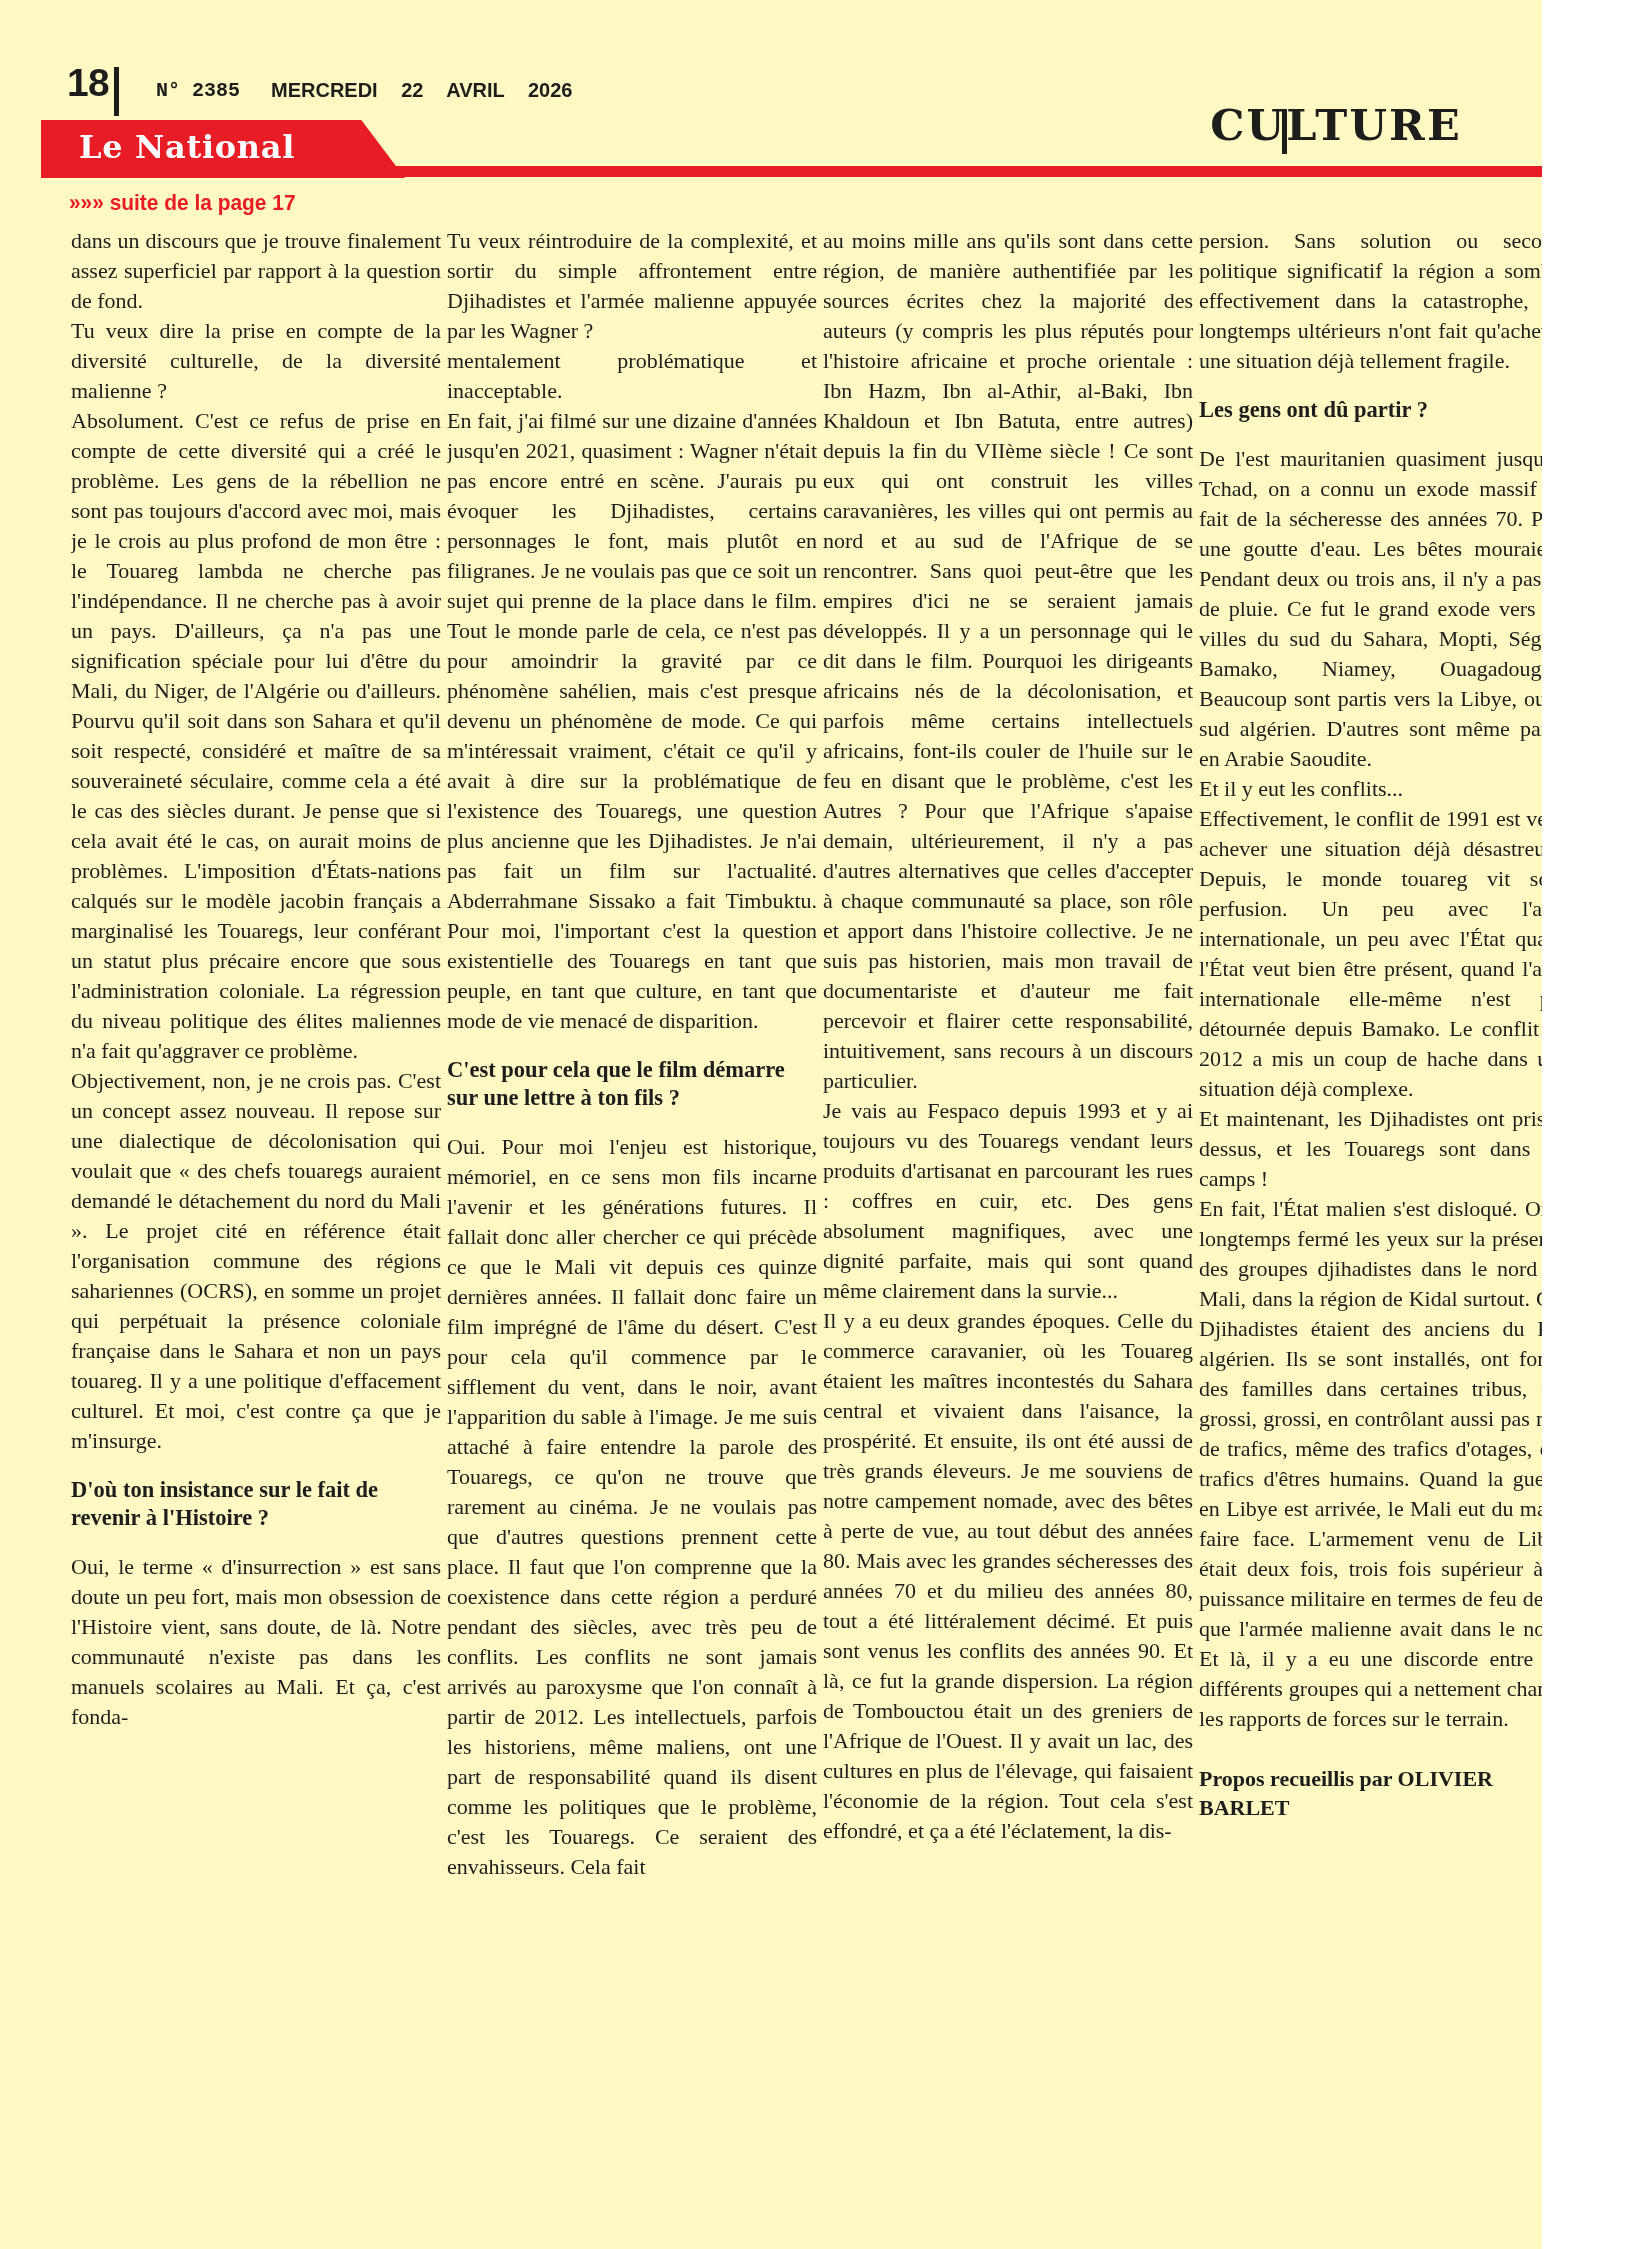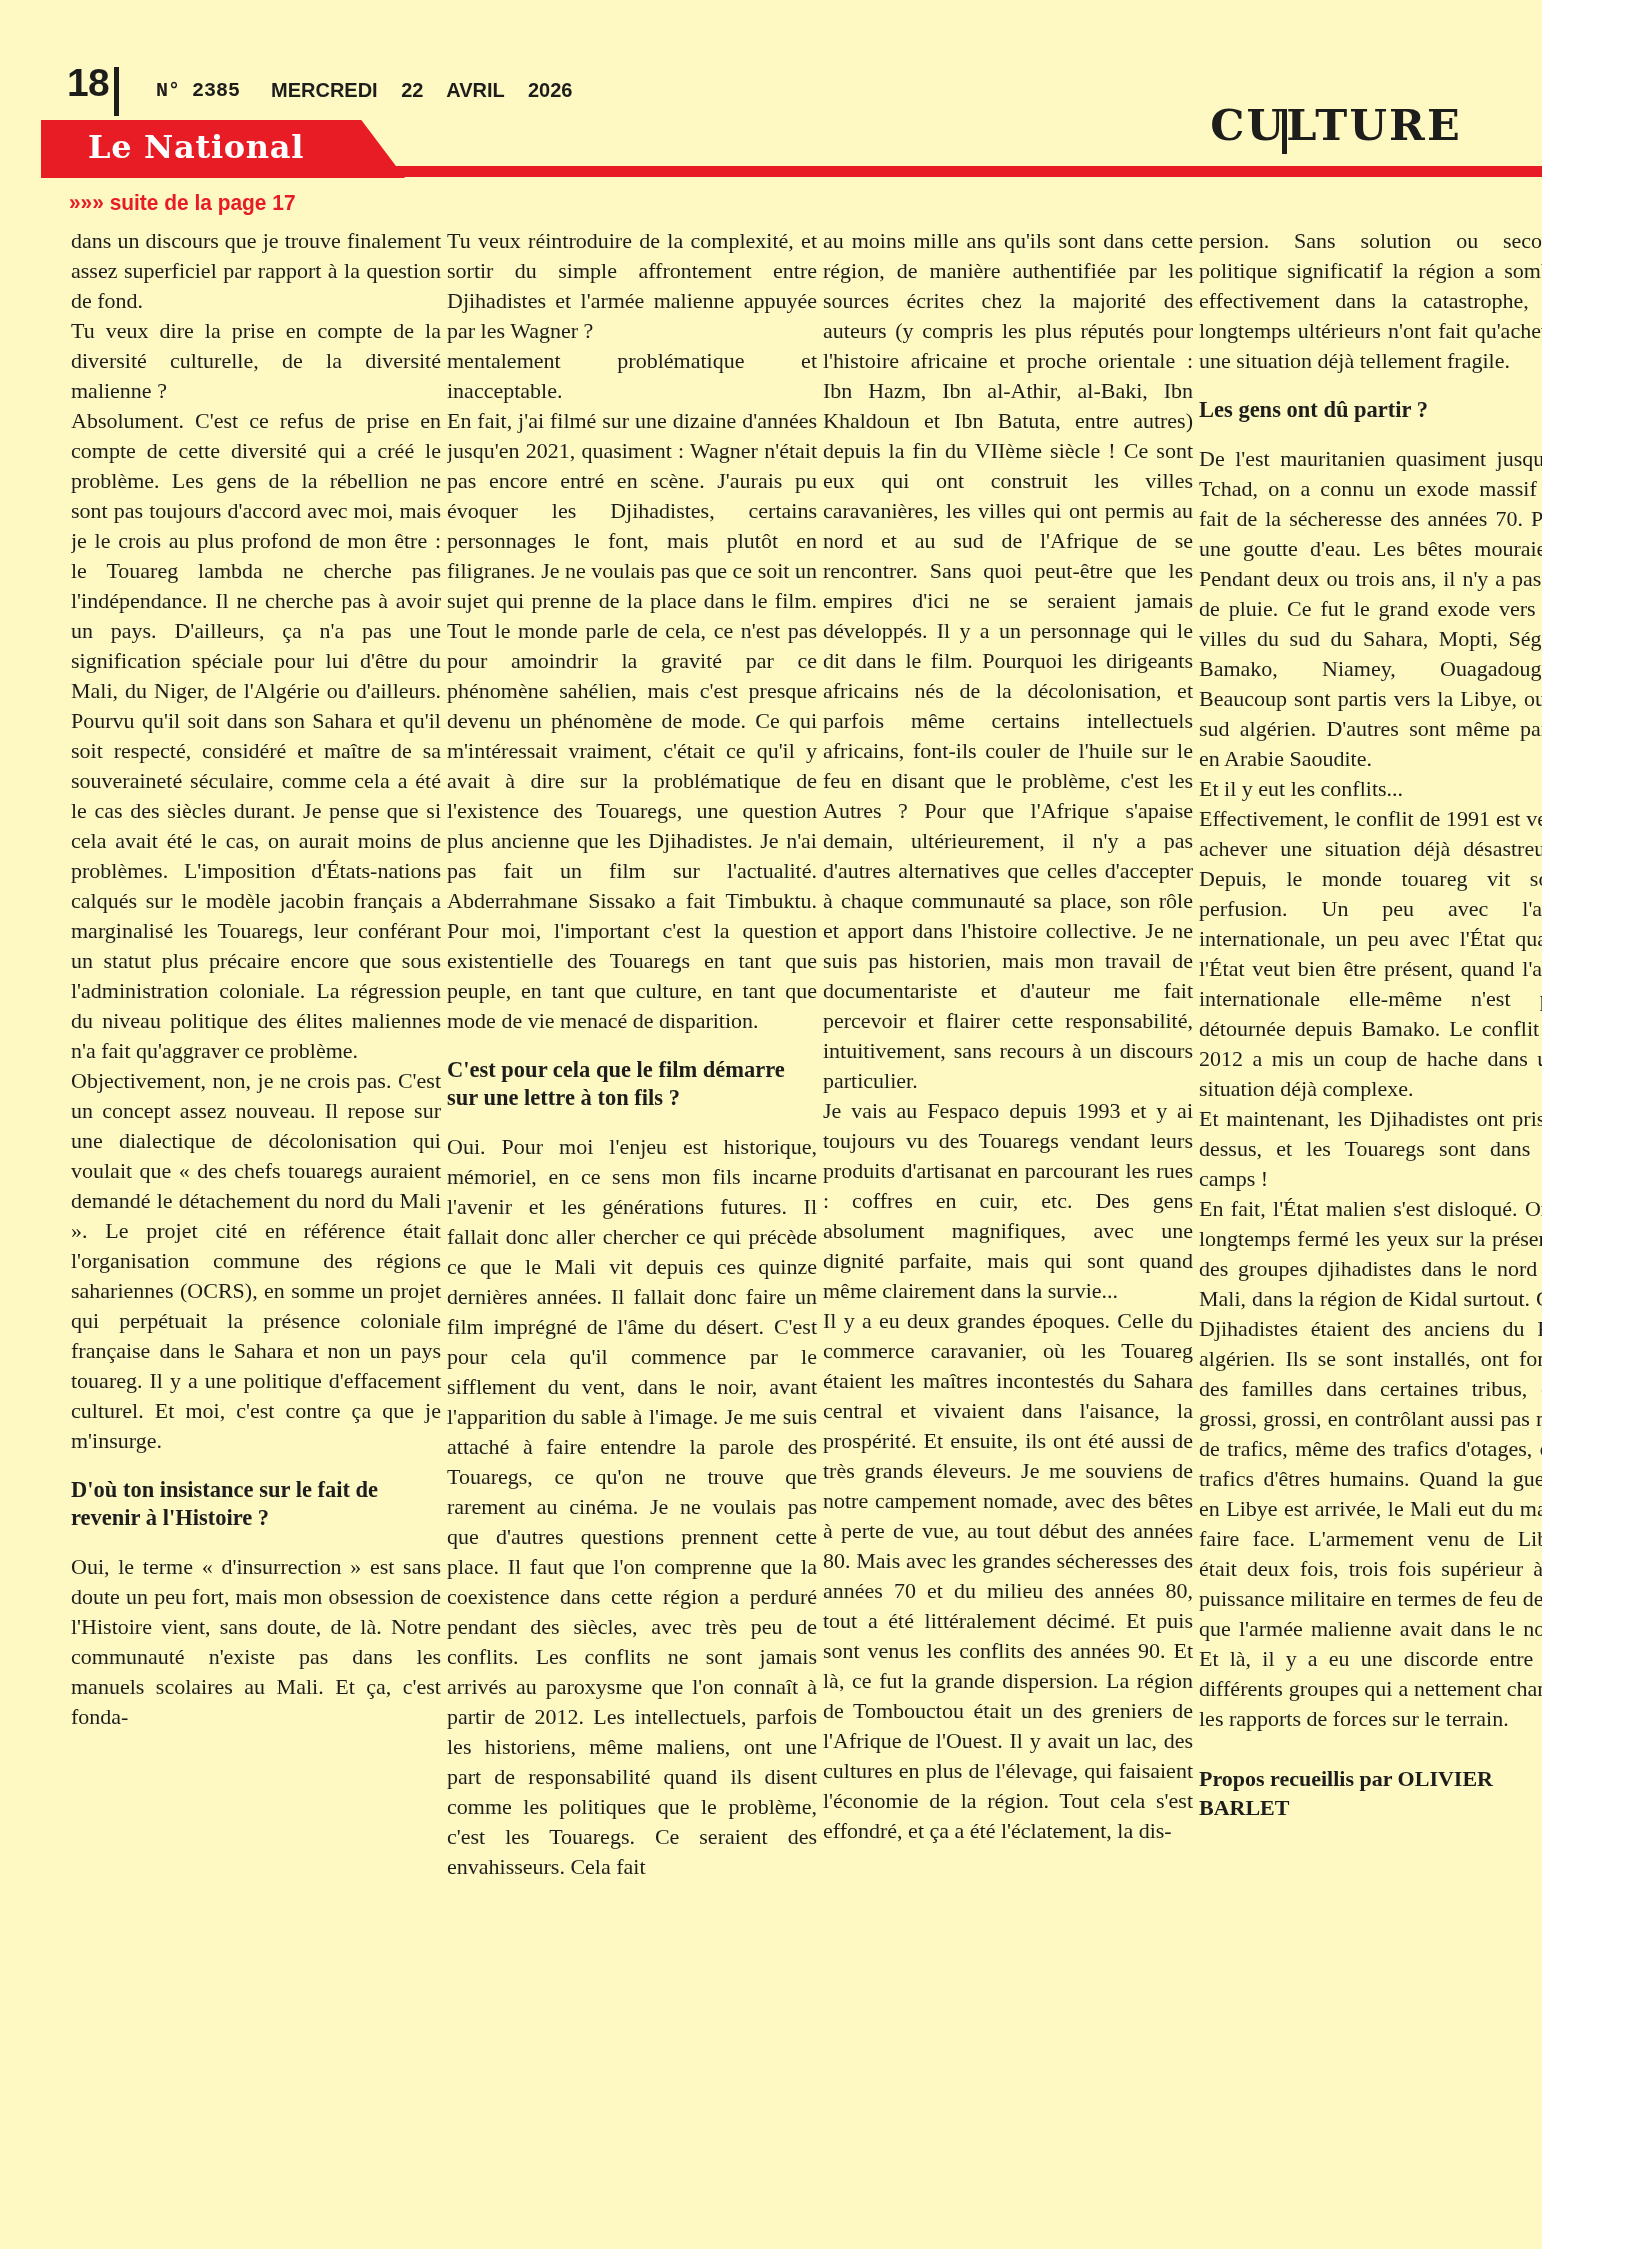--- a/index.html
+++ b/index.html
@@ -43,23 +43,23 @@
     position:absolute;left:41px;top:166px;width:1528px;height:11.2px;
     background:var(--accent,#e81c24);
   }
   .masthead{
     position:absolute;left:41px;top:120px;width:364px;height:58px;
     background:var(--accent,#e81c24);
     clip-path:polygon(0 0, 88% 0, 100% 100%, 0 100%);
     z-index:2;
   }
   .masthead span{
-    display:block;padding-left:30px;line-height:55px;
+    display:block;padding-left:38px;line-height:55px;
     font-family:"DejaVu Serif", serif;font-weight:bold;font-size:32px;
-    color:#ffffff;letter-spacing:0.7px;margin-left:17px;
+    color:#ffffff;letter-spacing:0.7px;
   }
   .continuation{
     position:absolute;left:69px;top:190px;
     font-family:"Liberation Sans", sans-serif;
     font-weight:bold;font-size:22px;color:var(--accent,#e81c24);
     transform:scaleX(.95);transform-origin:left;
   }
   
   .columns{
     position:absolute;left:71px;top:226px;width:1498px;height:1999px;

